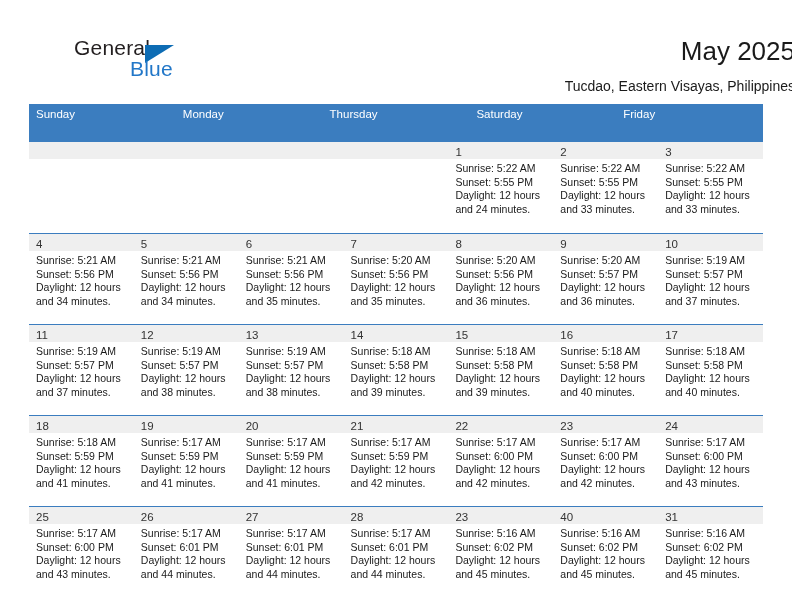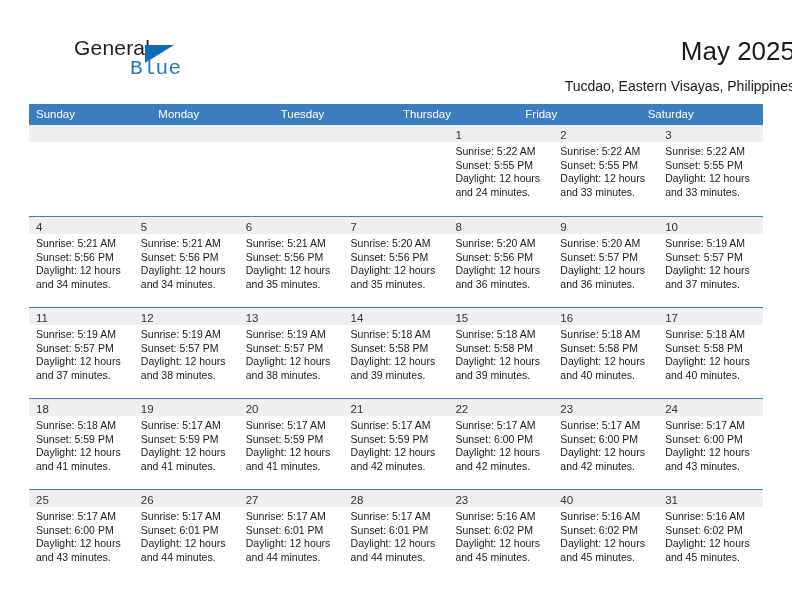--- a/index.html
+++ b/index.html
@@ -46,21 +46,21 @@
     color: #231f20;
     font-family: "Liberation Sans", sans-serif;
   }
   .logo-blue {
     position: absolute;
     left: 56px;
     top: 21px;
     font-size: 21px;
     letter-spacing: 0.2px;
     color: #2277c8;
-    font-family: Liberation Mono, monospace;
+    font-family: Liberation Sans, sans-serif;
   }
   .logo-tri {
     position: absolute;
     left: 71px;
     top: 9px;
     width: 0;
     height: 0;
     border-left: 29px solid #0d6cb4;
     border-bottom: 18px solid transparent;
   }
@@ -88,21 +88,21 @@
   .calendar {
     position: absolute;
     left: 29px;
     top: 104px;
     width: 734px;
   }
   .weekday-row {
     display: flex;
     width: 100%;
     background: #3b7dbf;
-    height: 21px;
+    height: 38px;
   }
   .weekday {
     flex: 1 1 0;
     color: #ffffff;
     font-size: 11.5px;
     line-height: 21px;
     padding-left: 7px;
     box-sizing: border-box;
     white-space: nowrap;
   }
@@ -159,24 +159,23 @@
       <span class="logo-blue">Blue</span>
     </div>
     <div class="title">May 2025</div>
     <div class="subtitle">Tucdao, Eastern Visayas, Philippines</div>
   </div>
 
   <div class="calendar">
     <div class="weekday-row">
       <div class="weekday">Sunday</div>
       <div class="weekday">Monday</div>
-      <div class="weekday">Tuesday</div>
       <div class="weekday">Thursday</div>
+      <div class="weekday">Saturday</div>
       <div class="weekday">Friday</div>
-      <div class="weekday">Saturday</div>
     </div>
     <div id="weeks-container">
         <div class="week-row first">
           <div class="day-cell empty">
             <div class="day-num-strip"><span class="day-num"></span></div>
           </div>
           <div class="day-cell empty">
             <div class="day-num-strip"><span class="day-num"></span></div>
           </div>
           <div class="day-cell empty">

